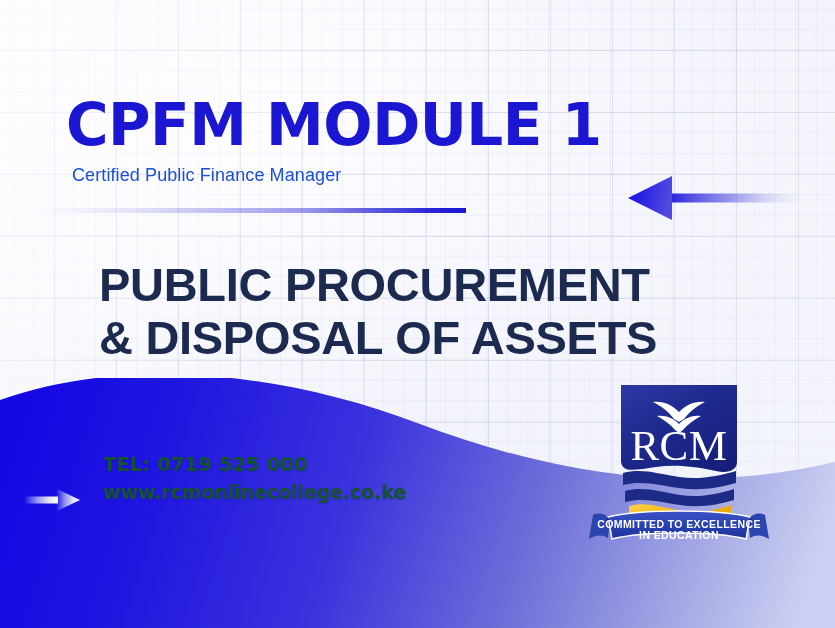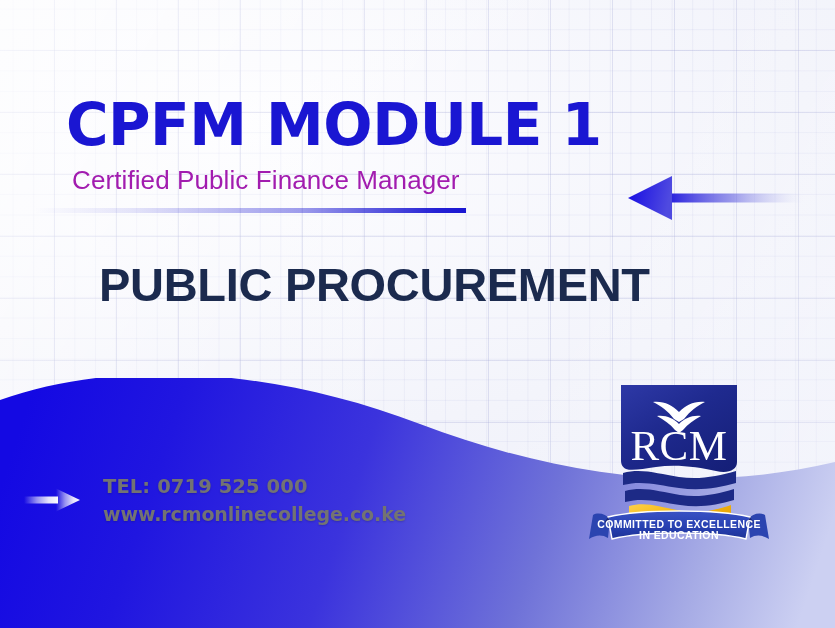--- a/index.html
+++ b/index.html
@@ -74,24 +74,24 @@
     font-size: 58px;
     line-height: 1.0;
     letter-spacing: -0.5px;
     color: #1a16d2;
     white-space: nowrap;
   }
   .module-subtitle {
     margin: 12px 0 0 6px;
     font-family: "Liberation Sans", sans-serif;
     font-weight: 400;
-    font-size: 26px;
+    font-size: 18px;
     line-height: 1.1;
     letter-spacing: 0.1px;
-    color: #a21caf;
+    color: #1d4ed8;
   }
   .rule {
     position: absolute;
     left: 34px;
     top: 208px;
     width: 432px;
     height: 5px;
     background: linear-gradient(to right, rgba(26,22,210,0) 0%, rgba(26,22,210,0.10) 22%, rgba(26,22,210,0.42) 62%, rgba(26,22,210,0.95) 93%, #1a16d2 100%);
   }
 
@@ -117,23 +117,23 @@
     line-height: 1.13;
     letter-spacing: -0.3px;
     color: #1b2a4e;
   }
   .main-heading .ln { display: block; white-space: nowrap; margin-left: 33px; }
 
   
   .contact {
     position: absolute;
     left: 103px;
-    top: 473px;
+    top: 451px;
     width: 360px;
-    color: #737373;
+    color: #14532d;
   }
   .contact .line {
     font-family: "DejaVu Sans", sans-serif;
     font-weight: 700;
     font-size: 19.5px;
     line-height: 1.43;
     letter-spacing: 0.1px;
     white-space: nowrap;
     text-shadow: 0 1px 2px rgba(0,0,20,0.18);
   }
@@ -199,20 +199,21 @@
         <stop offset="78%" stop-color="#9b9ce8" stop-opacity="0.26"></stop>
         <stop offset="100%" stop-color="#c9cdf2" stop-opacity="0"></stop>
       </linearGradient>
     </defs>
     <rect x="43" y="17.5" width="132" height="9" fill="url(#arrTailGrad)"></rect>
     <path d="M44,0 L44,44 L0,22 Z" fill="url(#arrHeadGrad)"></path>
   </svg>
 
   <h2 class="main-heading">
     <span class="ln">PUBLIC PROCUREMENT</span>
+    <span class="ln">&amp; DISPOSAL OF ASSETS</span>
   </h2>
 
   <svg class="arrow-right-small" viewBox="0 0 56 26" aria-hidden="true">
     <defs>
       <linearGradient id="smallArrGrad" x1="0" y1="0" x2="1" y2="0">
         <stop offset="0%" stop-color="#ffffff" stop-opacity="0"></stop>
         <stop offset="38%" stop-color="#ffffff" stop-opacity="0.55"></stop>
         <stop offset="72%" stop-color="#ffffff" stop-opacity="0.88"></stop>
         <stop offset="100%" stop-color="#ffffff" stop-opacity="0.98"></stop>
       </linearGradient>

